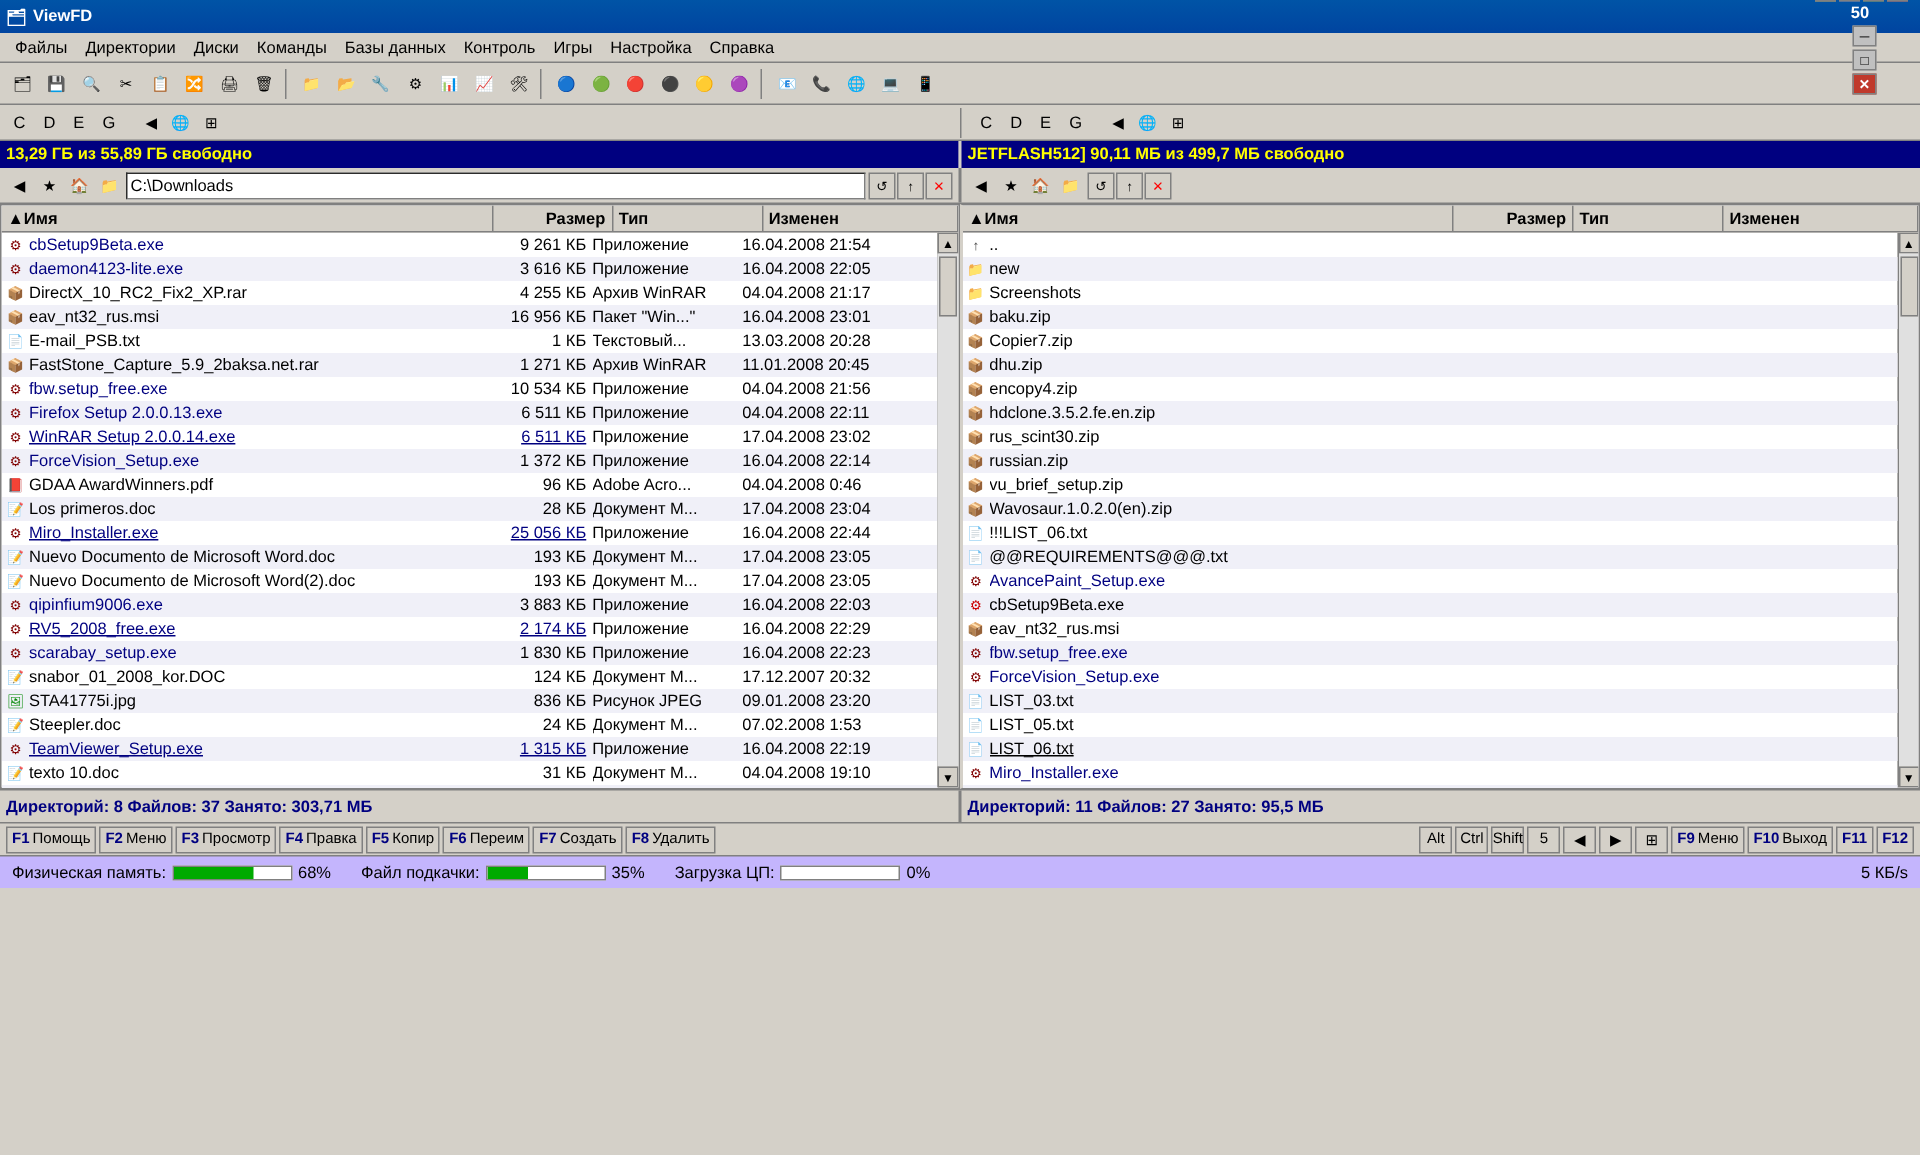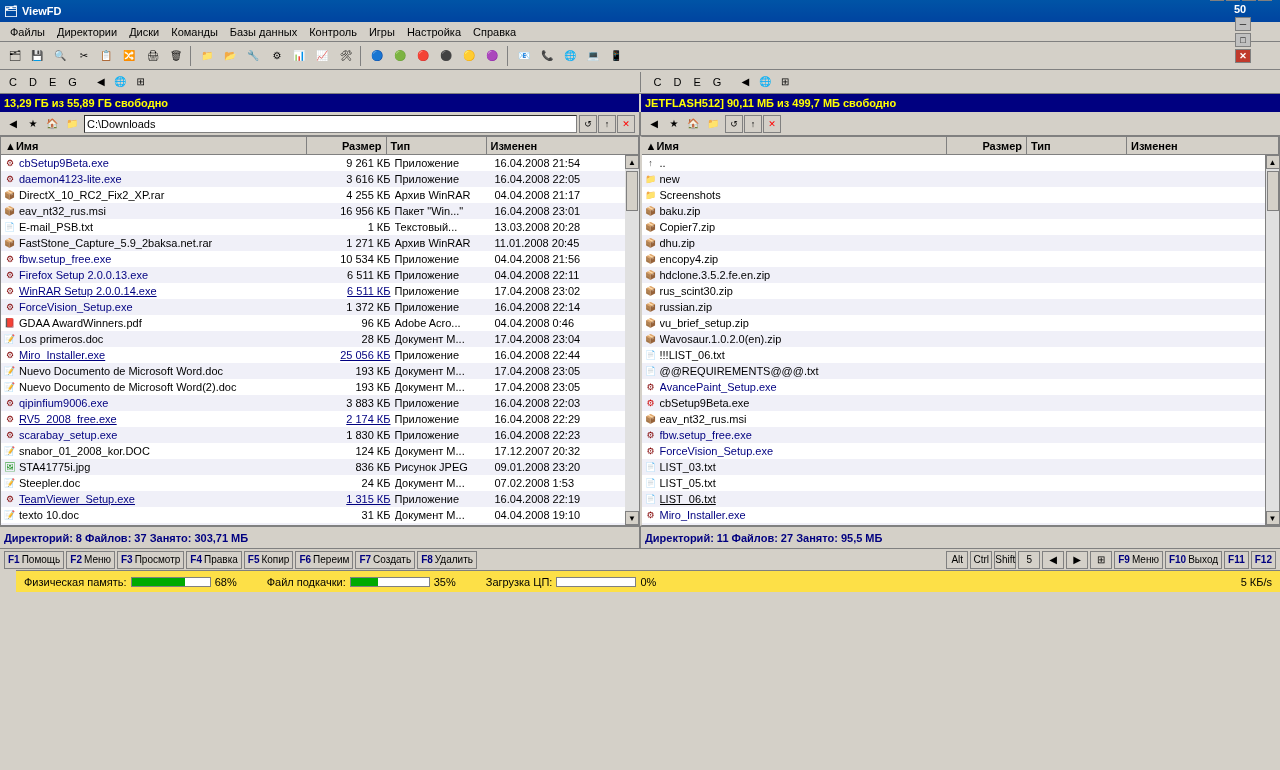--- a/index.html
+++ b/index.html
@@ -159,21 +159,21 @@
       font-weight: bold;
       font-size: 11px;
       cursor: pointer;
       white-space: nowrap;
       overflow: hidden;
       display: flex; align-items: center;
     }
     .col-name { flex: 1; min-width: 0; }
     .col-size { width: 80px; text-align: right; justify-content: flex-end; }
     .col-type { width: 100px; }
-    .col-date { width: 152px; }
+    .col-date { width: 130px; }
 
     .file-list {
       flex: 1;
       overflow-y: auto;
       overflow-x: hidden;
     }
     .file-row {
       display: flex;
       height: 16px;
       align-items: center;
@@ -236,28 +236,27 @@
       height: 18px; width: 22px;
       background: #d4d0c8;
       border: 1px solid #808080;
       display: flex; align-items: center; justify-content: center;
       cursor: pointer; font-size: 10px;
     }
 
     
     #bottom-bar {
       height: 22px;
-      background: #fde047;
+      background: #c4b5fd;
       display: flex;
       align-items: center;
       padding: 0 8px;
-      gap: 30px;
+      gap: 20px;
       font-size: 11px;
       border-top: 1px solid #808080;
-      margin-left: 16px;
     }
     .bottom-item { display: flex; align-items: center; gap: 4px; }
     .progress-bar {
       width: 80px; height: 10px;
       border: 1px solid #808080;
       background: white;
       display: flex; overflow: hidden;
     }
     .progress-fill {
       background: #00aa00;

